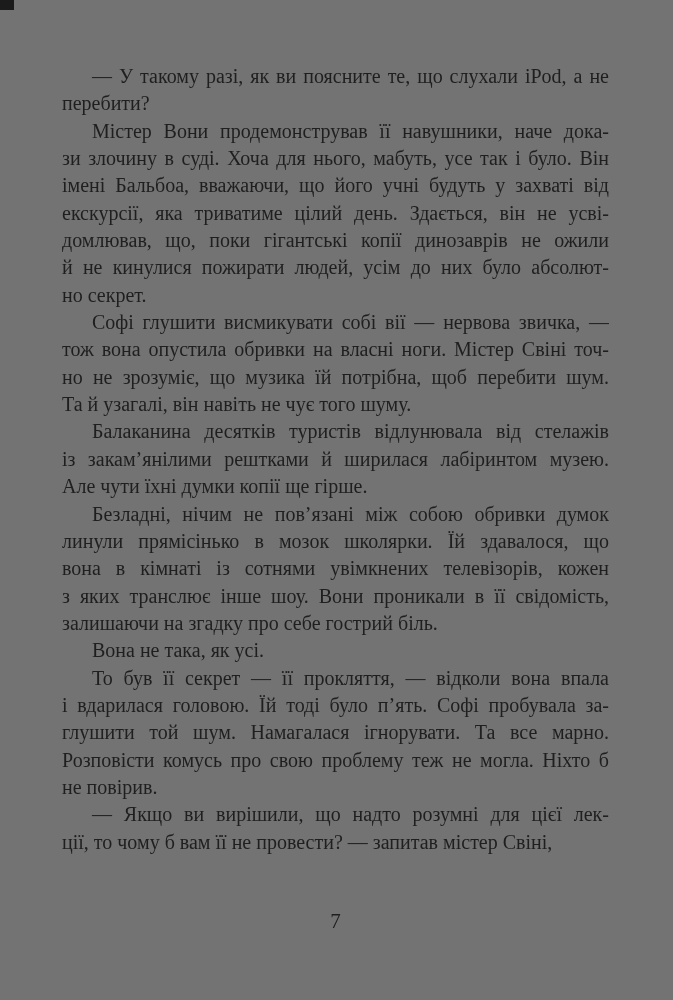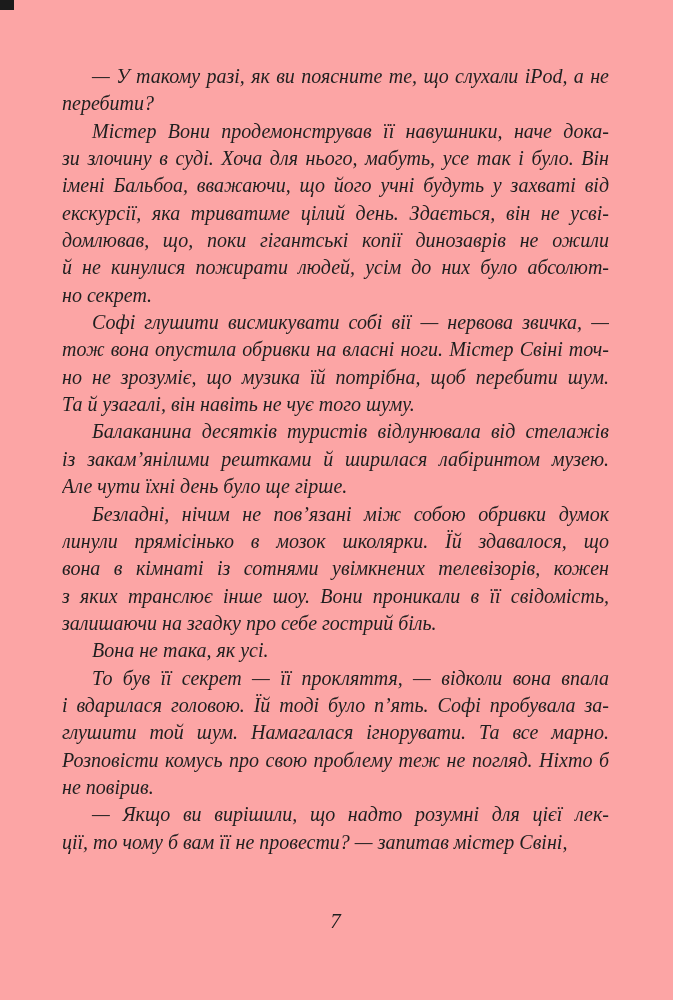--- a/index.html
+++ b/index.html
@@ -50,21 +50,21 @@
     left: 62px;
     width: 547px;
     text-align: center;
     font-size: 21px;
     color: #1f1f1f;
   }
 </style>
 </head>
 <body>
 
-<div class="page" style="background: #fca5a5; font-style: italic;">
+<div class="page" style="background: #737373;">
   <div class="corner-mark" style="background: rgb(27, 27, 27);"></div>
   <div class="text-block" style="color: rgb(31, 31, 31);">
       <div class="para">
         <div class="line first">— У такому разі, як ви поясните те, що слухали iPod, а не</div>
         <div class="line last">перебити?</div>
       </div>
       <div class="para">
         <div class="line first">Містер Вони продемонстрував її навушники, наче дока-</div>
         <div class="line">зи злочину в суді. Хоча для нього, мабуть, усе так і було. Він</div>
         <div class="line">імені Бальбоа, вважаючи, що його учні будуть у захваті від</div>
@@ -75,37 +75,37 @@
       </div>
       <div class="para">
         <div class="line first">Софі глушити висмикувати собі вії — нервова звичка, —</div>
         <div class="line">тож вона опустила обривки на власні ноги. Містер Свіні точ-</div>
         <div class="line">но не зрозуміє, що музика їй потрібна, щоб перебити шум.</div>
         <div class="line last">Та й узагалі, він навіть не чує того шуму.</div>
       </div>
       <div class="para">
         <div class="line first">Балаканина десятків туристів відлунювала від стелажів</div>
         <div class="line">із закам’янілими рештками й ширилася лабіринтом музею.</div>
-        <div class="line last">Але чути їхні день було ще гірше.</div>
+        <div class="line last">Але чути їхні думки копії ще гірше.</div>
       </div>
       <div class="para">
         <div class="line first">Безладні, нічим не пов’язані між собою обривки думок</div>
         <div class="line">линули прямісінько в мозок школярки. Їй здавалося, що</div>
         <div class="line">вона в кімнаті із сотнями увімкнених телевізорів, кожен</div>
         <div class="line">з яких транслює інше шоу. Вони проникали в її свідомість,</div>
         <div class="line last">залишаючи на згадку про себе гострий біль.</div>
       </div>
       <div class="para">
         <div class="line first last">Вона не така, як усі.</div>
       </div>
       <div class="para">
         <div class="line first">То був її секрет — її прокляття, — відколи вона впала</div>
         <div class="line">і вдарилася головою. Їй тоді було п’ять. Софі пробувала за-</div>
         <div class="line">глушити той шум. Намагалася ігнорувати. Та все марно.</div>
-        <div class="line">Розповісти комусь про свою проблему теж не погляд. Ніхто б</div>
+        <div class="line">Розповісти комусь про свою проблему теж не могла. Ніхто б</div>
         <div class="line last">не повірив.</div>
       </div>
       <div class="para">
         <div class="line first">— Якщо ви вирішили, що надто розумні для цієї лек-</div>
         <div class="line last">ції, то чому б вам її не провести? — запитав містер Свіні,</div>
       </div>
     </div>
   <div class="page-number">7</div>
 </div>
 

